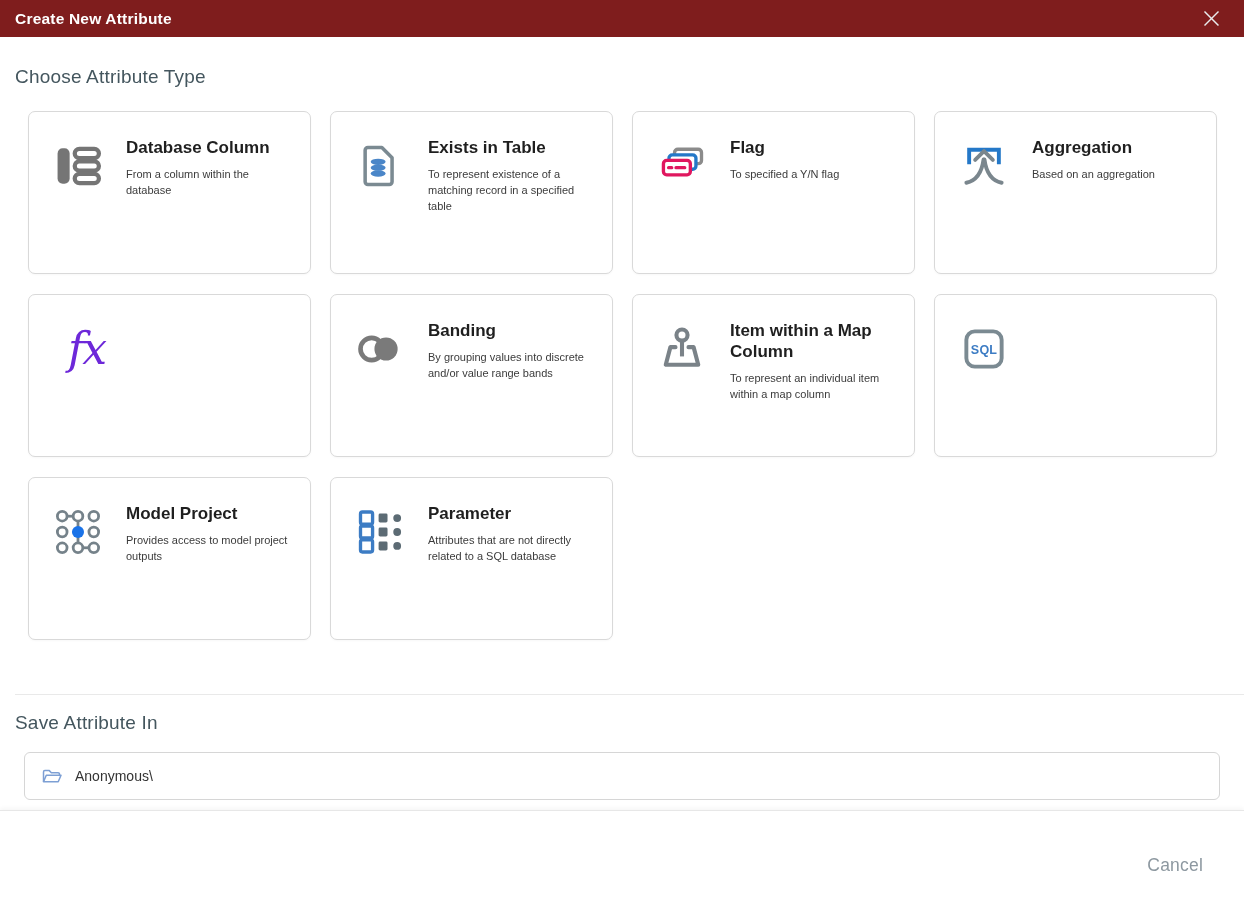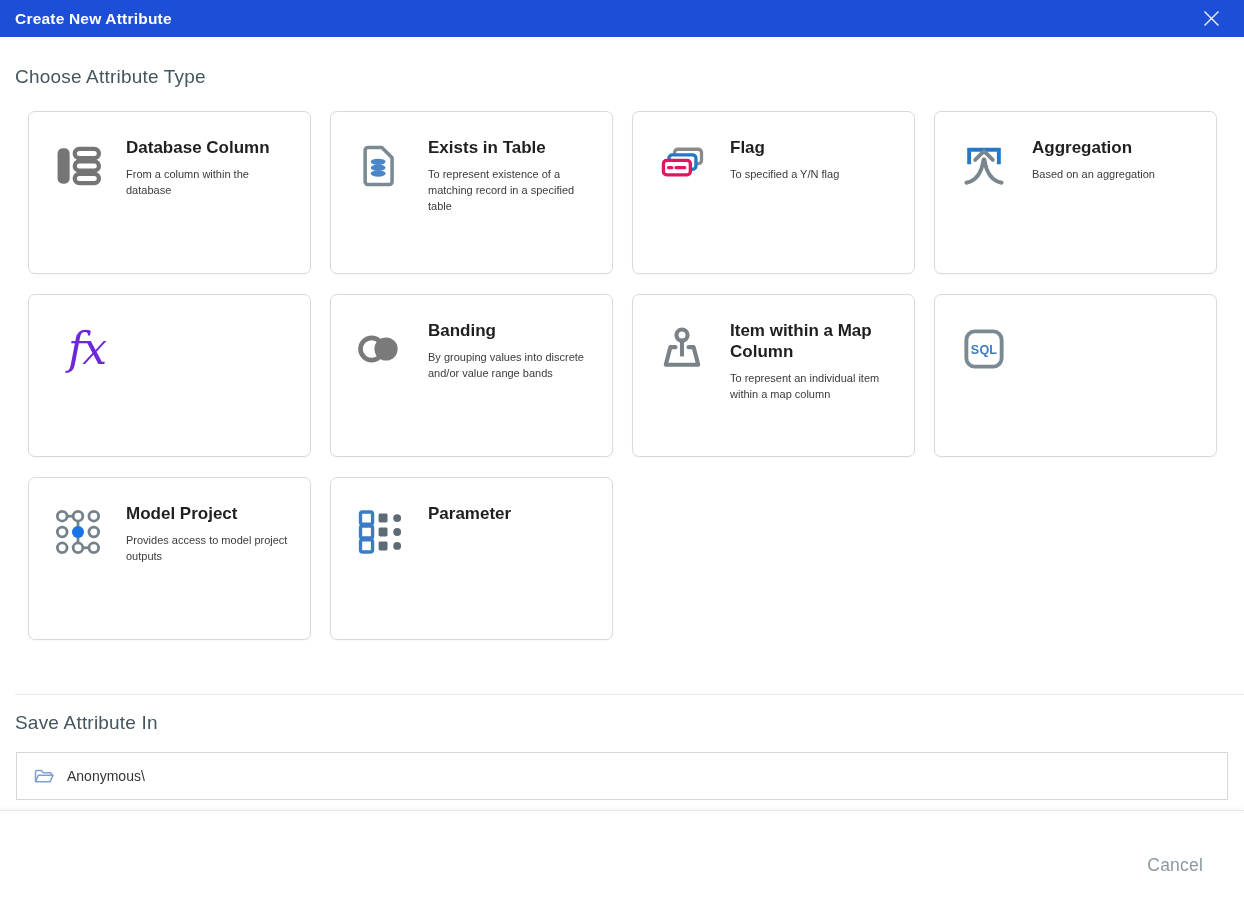--- a/index.html
+++ b/index.html
@@ -6,21 +6,21 @@
   html, body { width: 1244px; height: 920px; }
   body {
     font-family: "Liberation Sans", sans-serif;
     background: #ffffff;
     position: relative;
     overflow: hidden;
   }
   
   .titlebar {
     height: 37px;
-    background: #1d4ed8;
+    background: #7f1d1d;
     display: flex;
     align-items: center;
     padding: 0 20px 0 15px;
     gap: 26px;
   }
   .titlebar-title {
     color: #ffffff;
     font-size: 15.5px;
     font-weight: 700;
     letter-spacing: 0.2px;
@@ -86,24 +86,24 @@
     letter-spacing: -2px;
     margin-left: 17px;
   }
   
   .divider {
     border: none;
     border-top: 1px solid #e9e9e9;
     margin: 54px 0 0 15px;
   }
   .folder-box {
-    margin: 0 16px;
+    margin: 0 24px;
     height: 48px;
     border: 1px solid #d6d6d6;
-    border-radius: 0;
+    border-radius: 6px;
     display: flex;
     align-items: center;
     padding: 0 16px;
     gap: 13px;
     cursor: pointer;
     background: #fff;
   }
   .folder-box-label {
     font-size: 14px;
     color: #333333;
@@ -294,20 +294,21 @@
           <rect x="26.5" y="23.2" width="9.6" height="9.6" rx="1.6"></rect>
           <rect x="26.5" y="38.2" width="9.6" height="9.6" rx="1.6"></rect>
           <circle cx="46.5" cy="13" r="4.2"></circle>
           <circle cx="46.5" cy="28" r="4.2"></circle>
           <circle cx="46.5" cy="43" r="4.2"></circle>
         </g>
       </svg>
     </span>
     <div class="card-body">
       <div class="card-title">Parameter</div>
+      <div class="card-desc">Attributes that are not directly related to a SQL database</div>
     </div>
   </div>
 
 </div>
 
 <hr class="divider">
 <div class="section-heading" id="save-heading">Save Attribute In</div>
 
 <div class="folder-box">
   <span>

